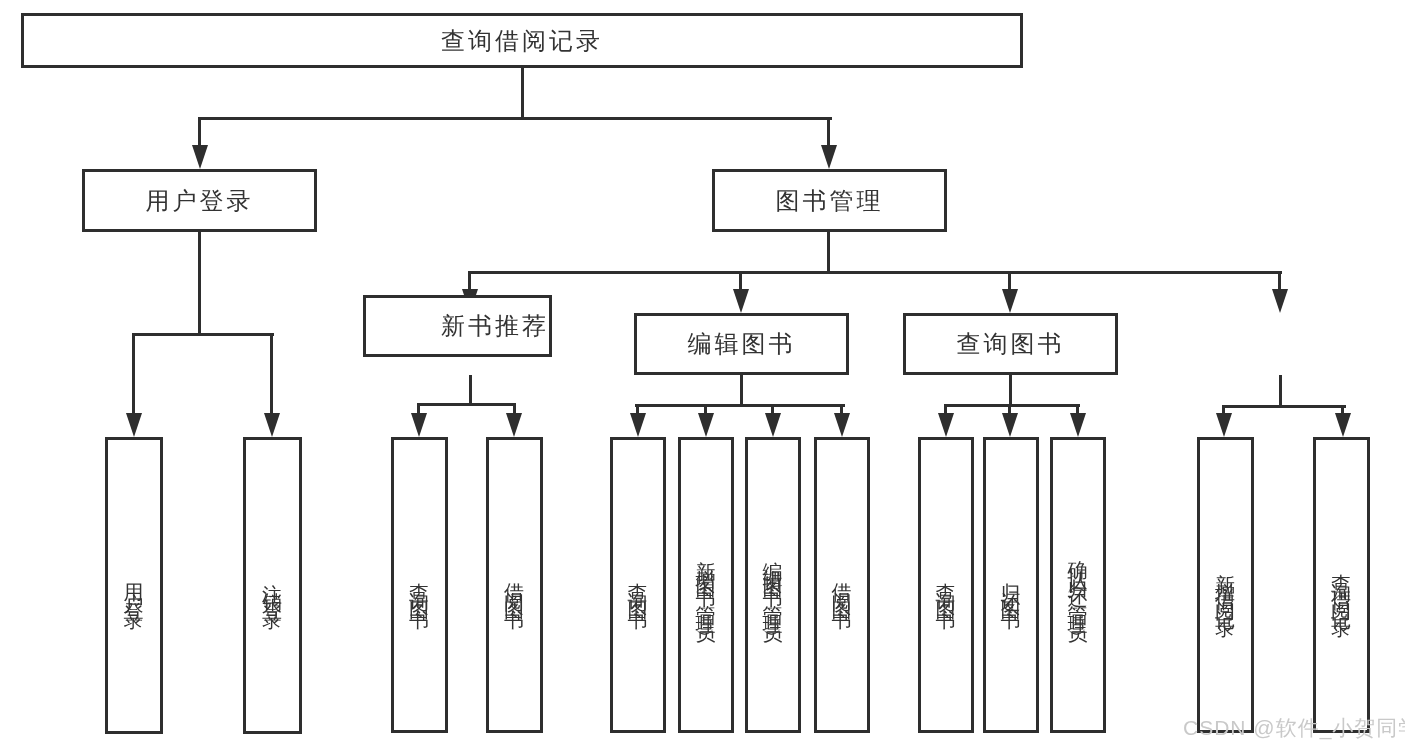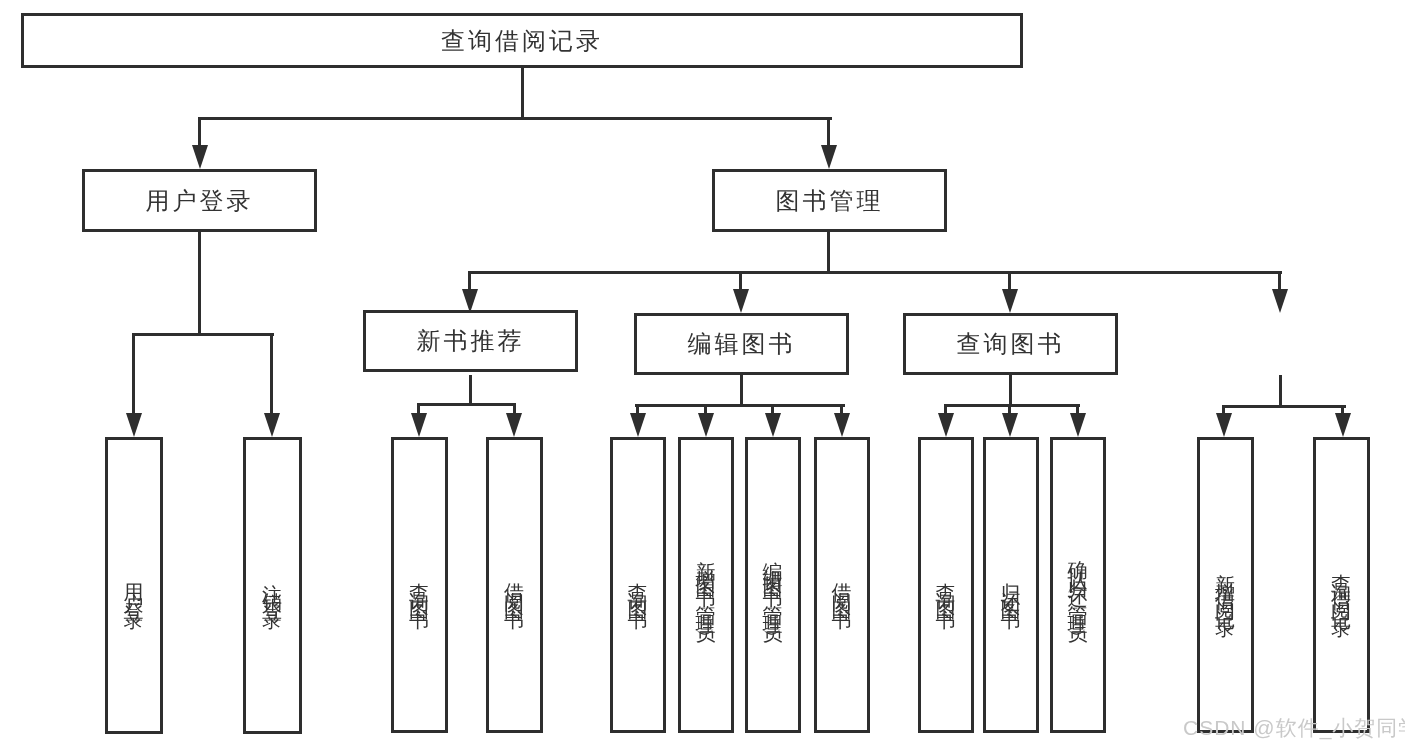--- a/index.html
+++ b/index.html
@@ -98,21 +98,21 @@
   <div class="line" style="left:468px; top:271px; width:814px; height:3px;"></div>
   <div class="line" style="left:468px; top:271px; width:3px; height:22px;"></div>
   <div class="arrow" style="left:462px; top:289px;"></div>
   <div class="line" style="left:739px; top:271px; width:3px; height:22px;"></div>
   <div class="arrow" style="left:733px; top:289px;"></div>
   <div class="line" style="left:1008px; top:271px; width:3px; height:22px;"></div>
   <div class="arrow" style="left:1002px; top:289px;"></div>
   <div class="line" style="left:1278px; top:271px; width:3px; height:22px;"></div>
   <div class="arrow" style="left:1272px; top:289px;"></div>
 
-  <div class="node" style="left:363px; top:310px; width:215px; height:62px;">
+  <div class="node" style="left:363px; top:295px; width:189px; height:62px;justify-content:flex-end;">
     <span class="h-label">新书推荐</span>
   </div>
   <div class="node" style="left:634px; top:313px; width:215px; height:62px;">
     <span class="h-label">编辑图书</span>
   </div>
   <div class="node" style="left:903px; top:313px; width:215px; height:62px;">
     <span class="h-label">查询图书</span>
   </div>
 
   <div class="line" style="left:469px; top:375px; width:3px; height:31px;"></div>

